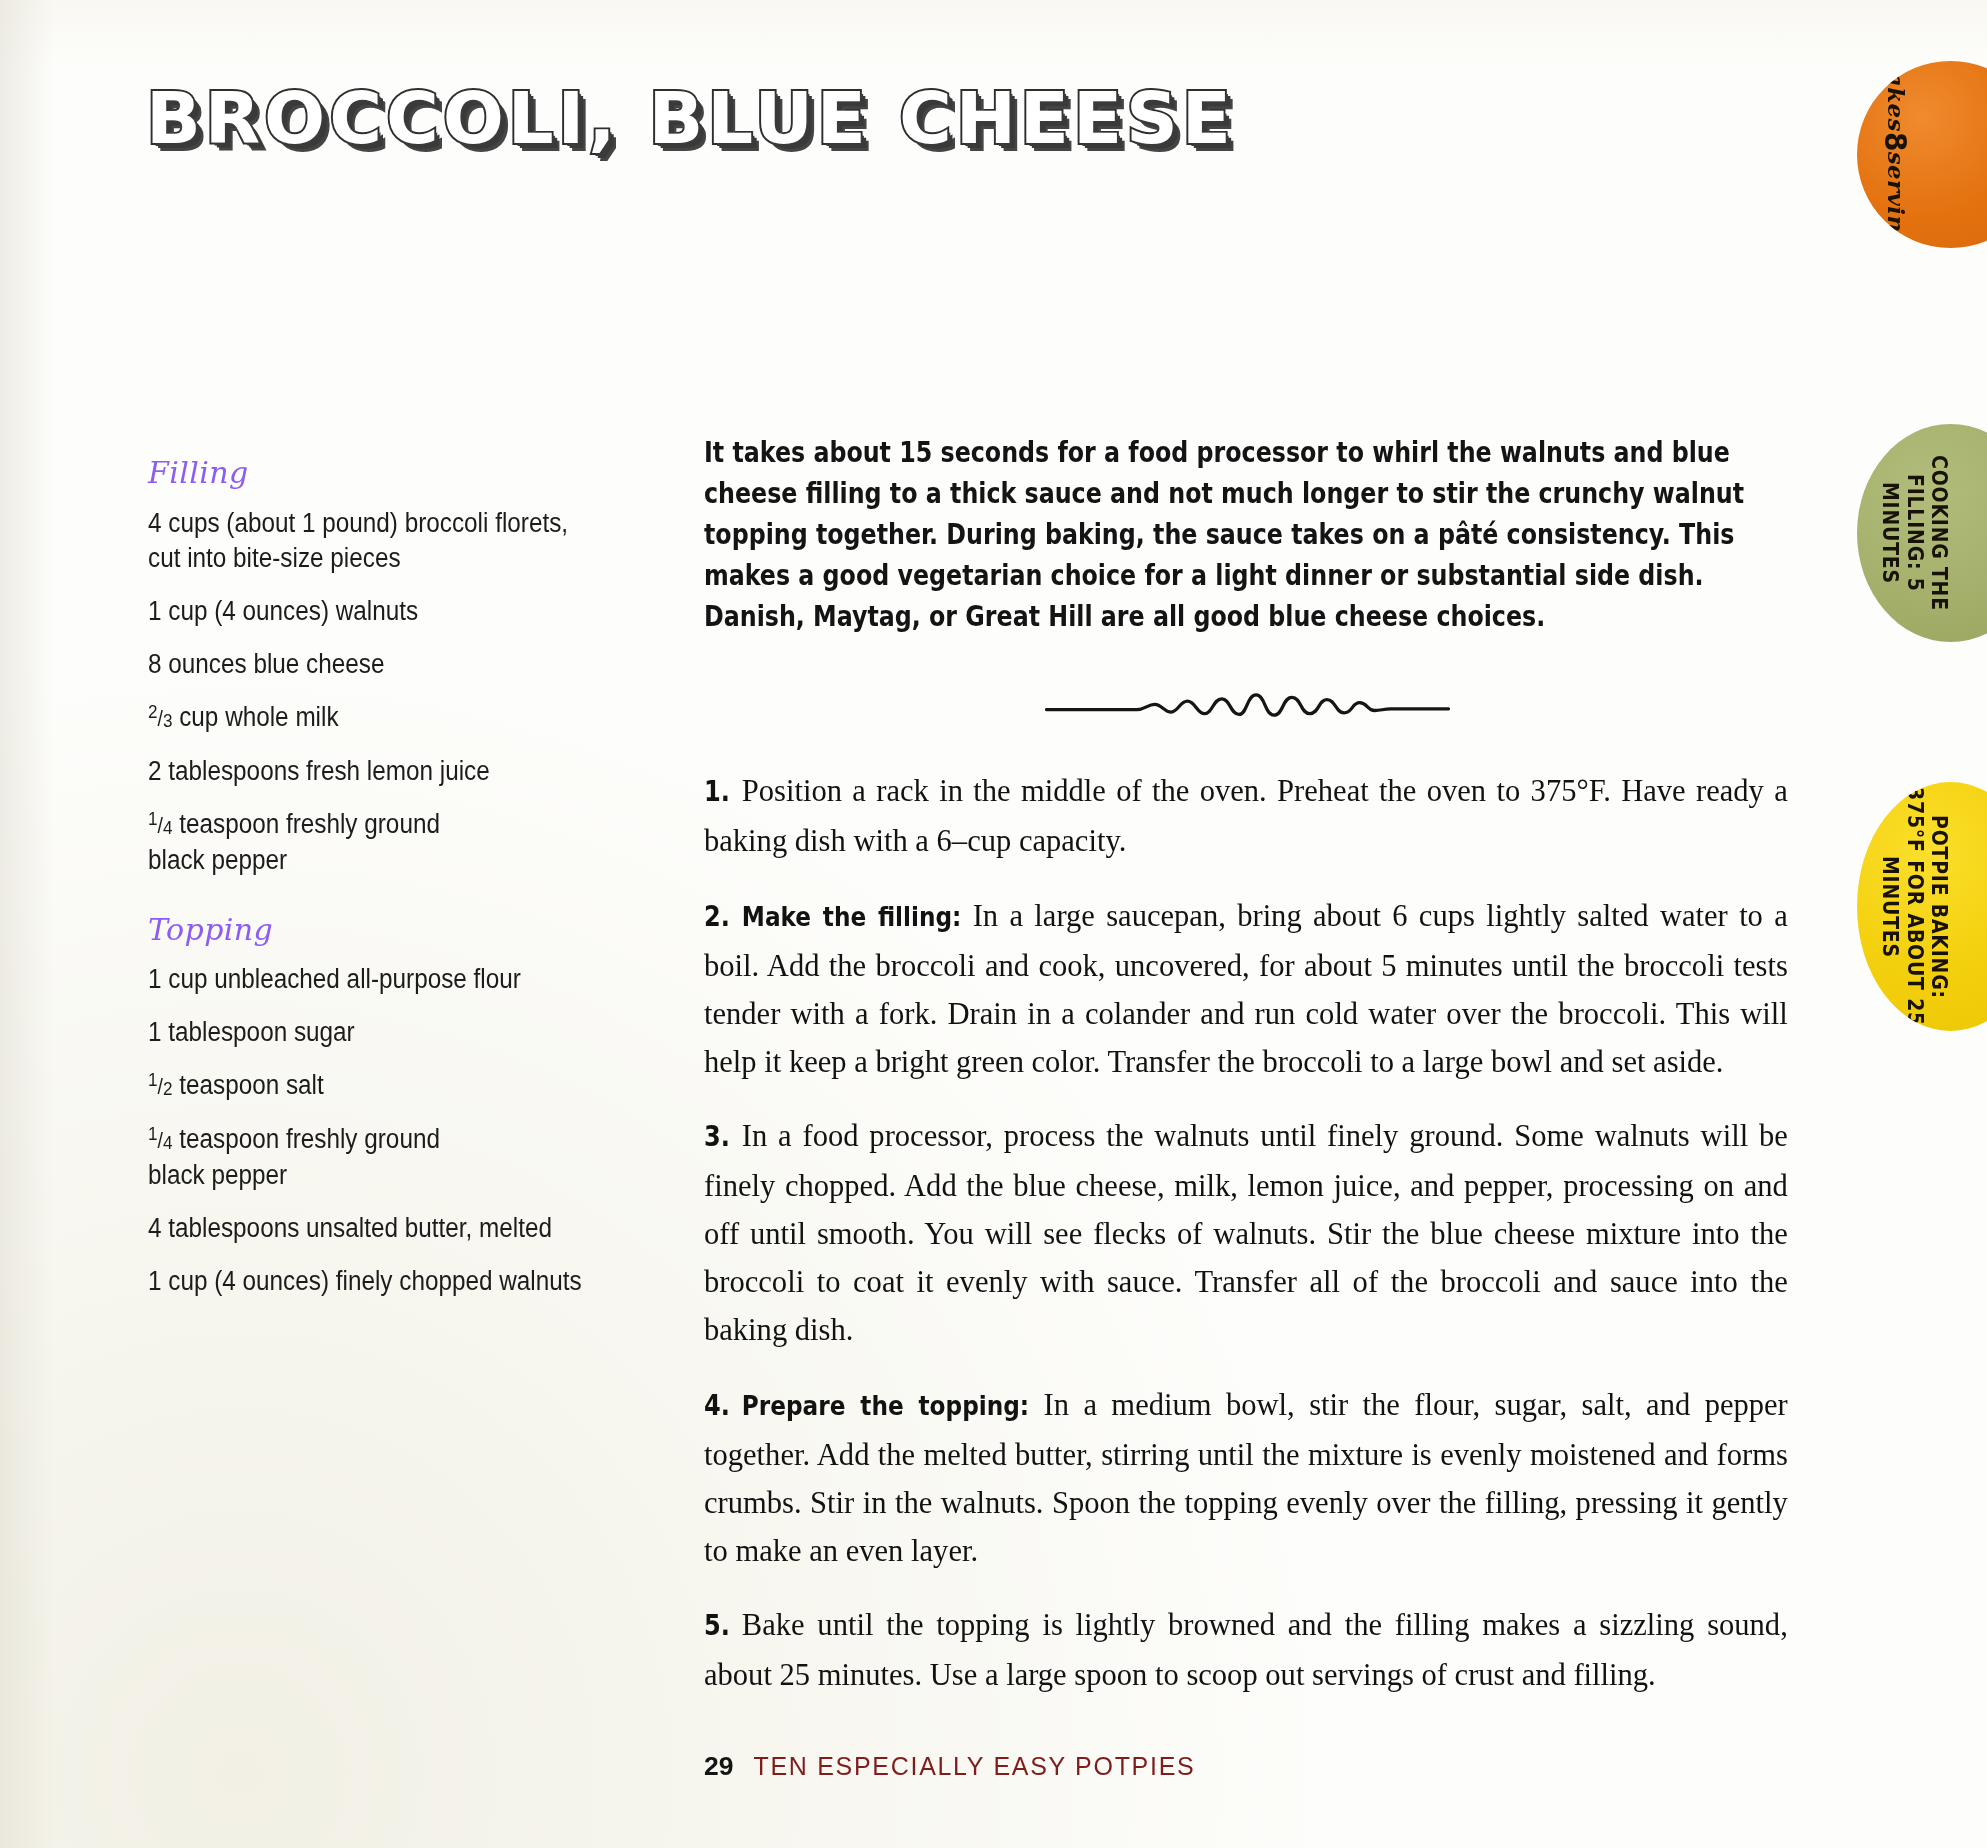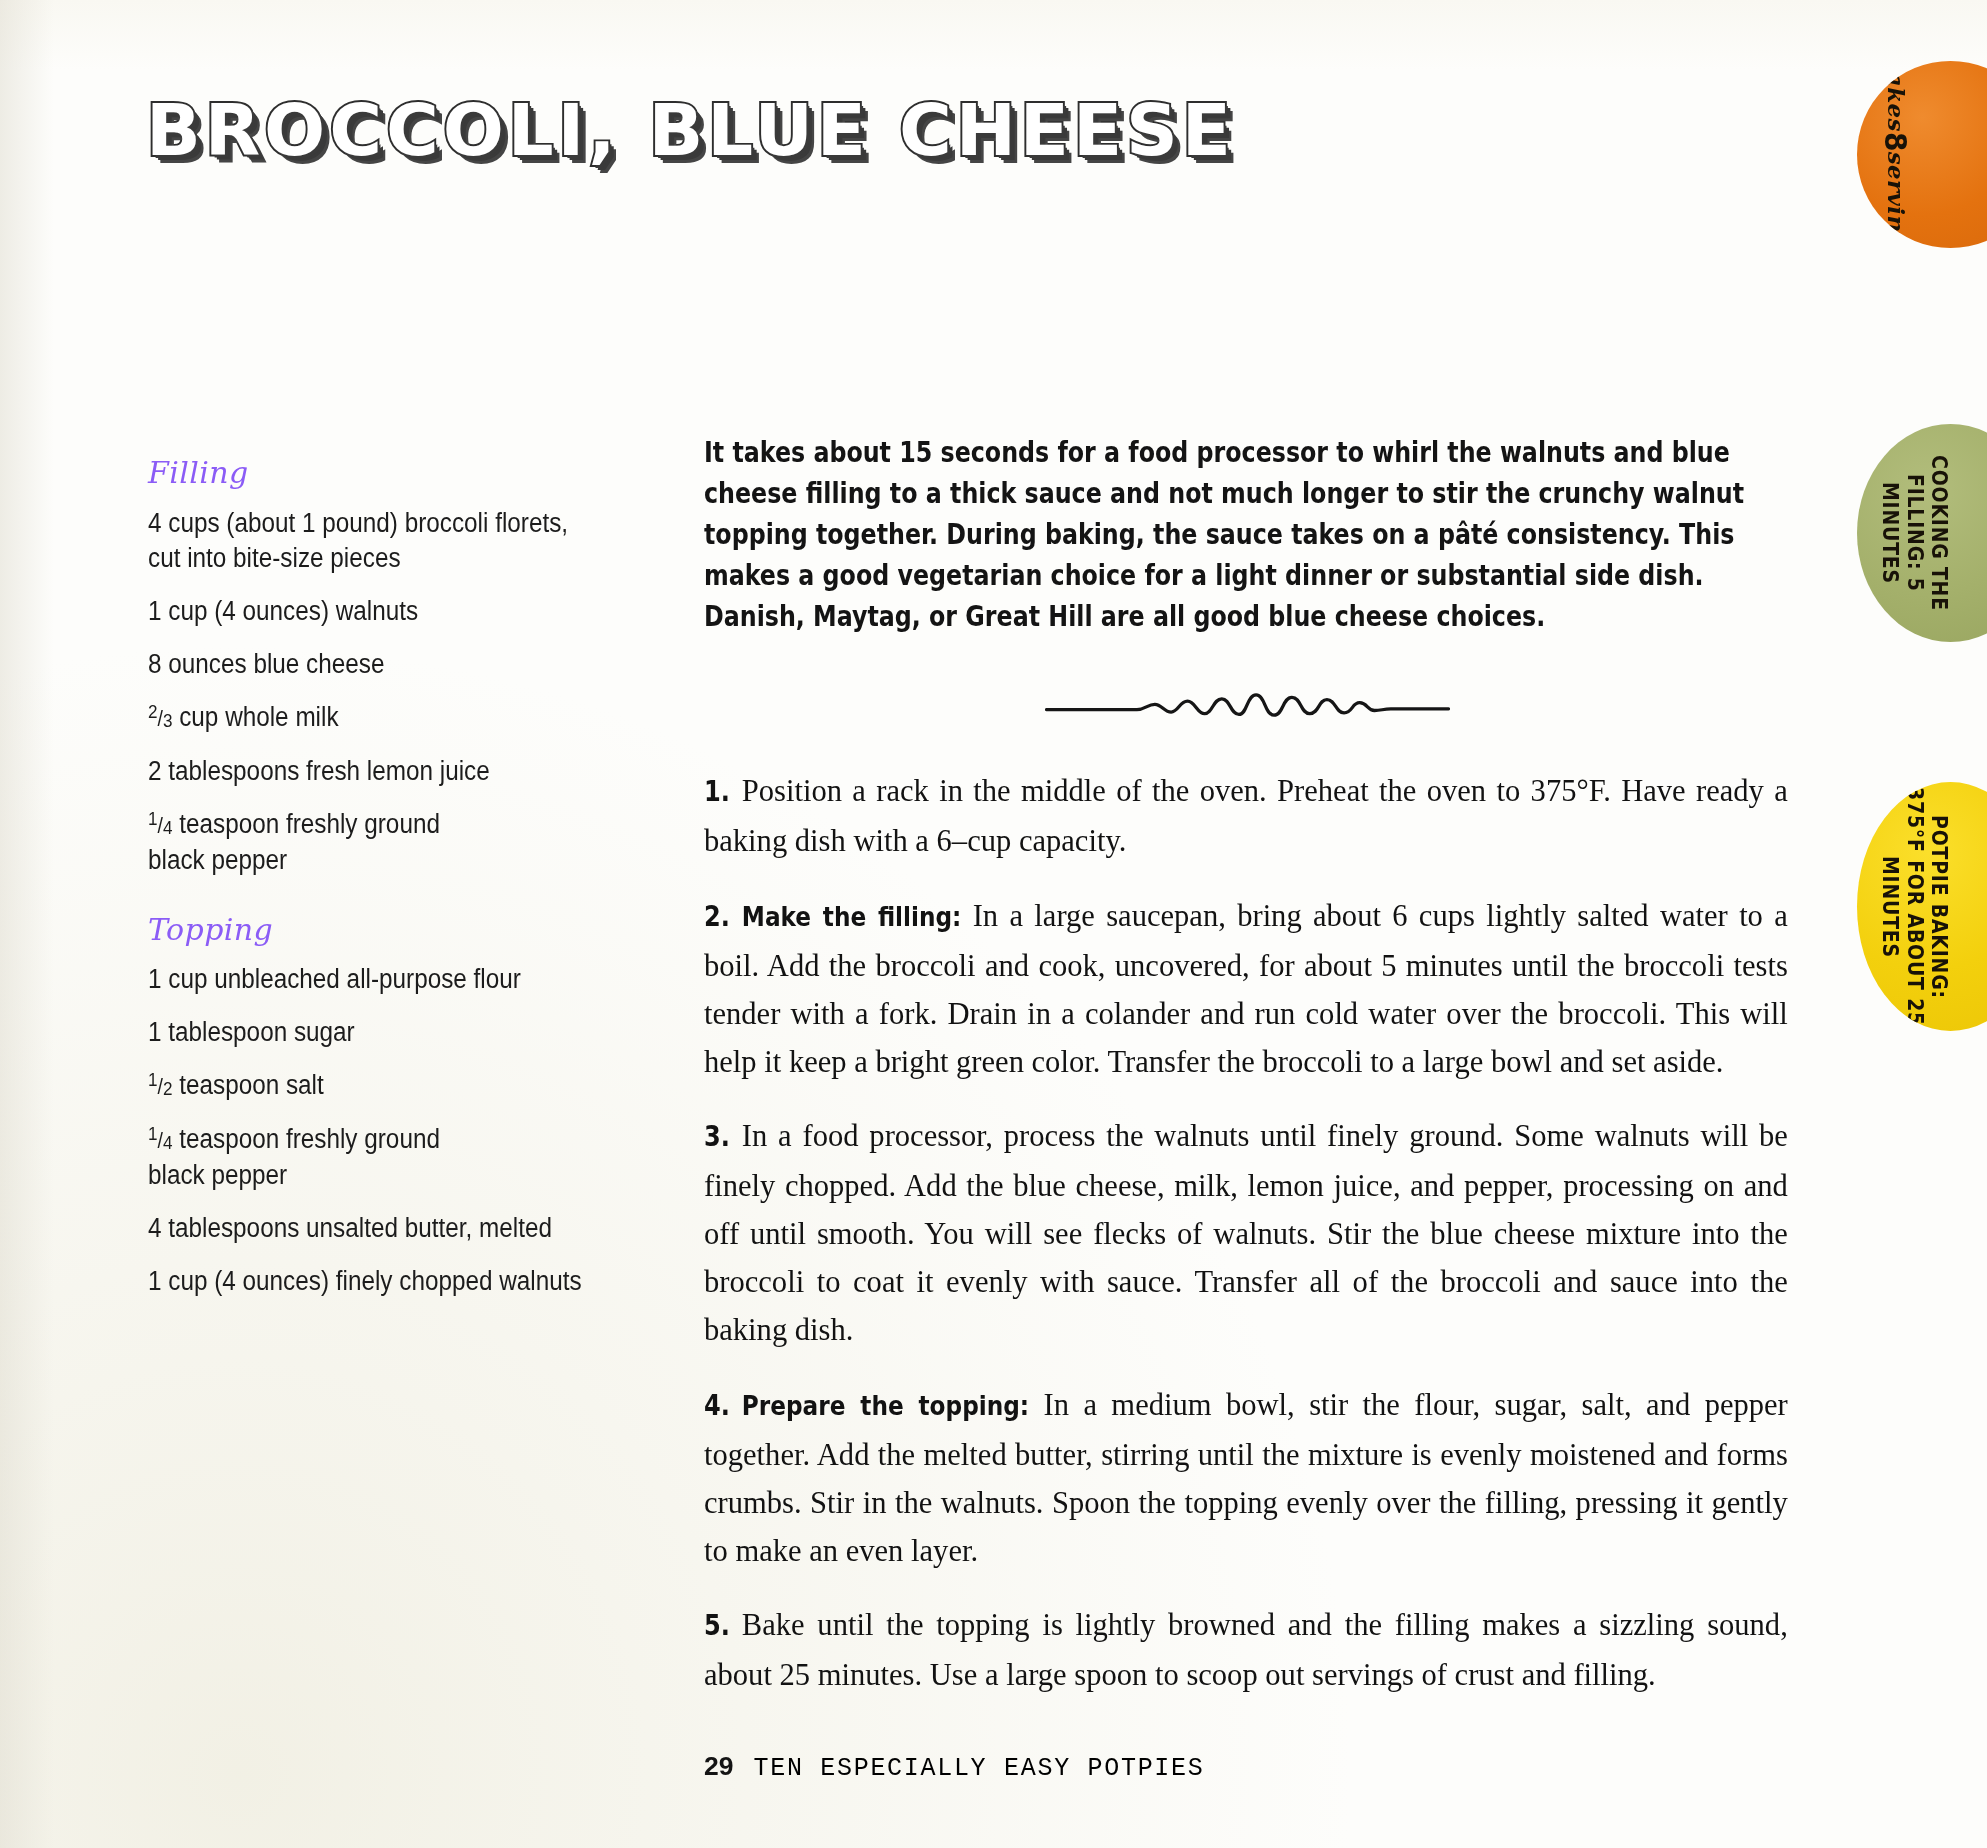--- a/index.html
+++ b/index.html
@@ -27,21 +27,21 @@
       linear-gradient(90deg, rgba(225,222,210,0.55) 0px, rgba(255,255,255,0) 54px),
       linear-gradient(180deg, rgba(245,243,233,0.5) 0px, rgba(255,255,255,0) 70px),
       radial-gradient(ellipse at 12% 96%, rgba(240,238,225,0.85) 0%, rgba(255,255,255,0) 45%);
     pointer-events: none;
   }
 
   
   .title-block {
     position: absolute;
     left: 146px;
-    top: 88px;
+    top: 76px;
     width: 1323px;
   }
   .title-line {
     font-family: "DejaVu Sans", sans-serif;
     font-weight: 700;
     font-size: 72px;
     line-height: 84px;
     letter-spacing: 3.9px;
     color: #ffffff;
     -webkit-text-stroke: 3.9px #2e2e2e;
@@ -157,24 +157,24 @@
     align-items: baseline;
     gap: 20px;
   }
   .folio {
     font-family: "Liberation Sans", sans-serif;
     font-weight: 700;
     font-size: 26.5px;
     color: #141414;
   }
   .running-head {
-    font-family: Liberation Mono, monospace;
+    font-family: Liberation Sans, sans-serif;
     font-size: 25px;
     letter-spacing: 1.7px;
-    color: #000000;
+    color: #7f1d1d;
   }
 
   
   .tab {
     position: absolute;
     right: -56px;
     width: 187px;
     border-radius: 50%;
     overflow: hidden;
   }

